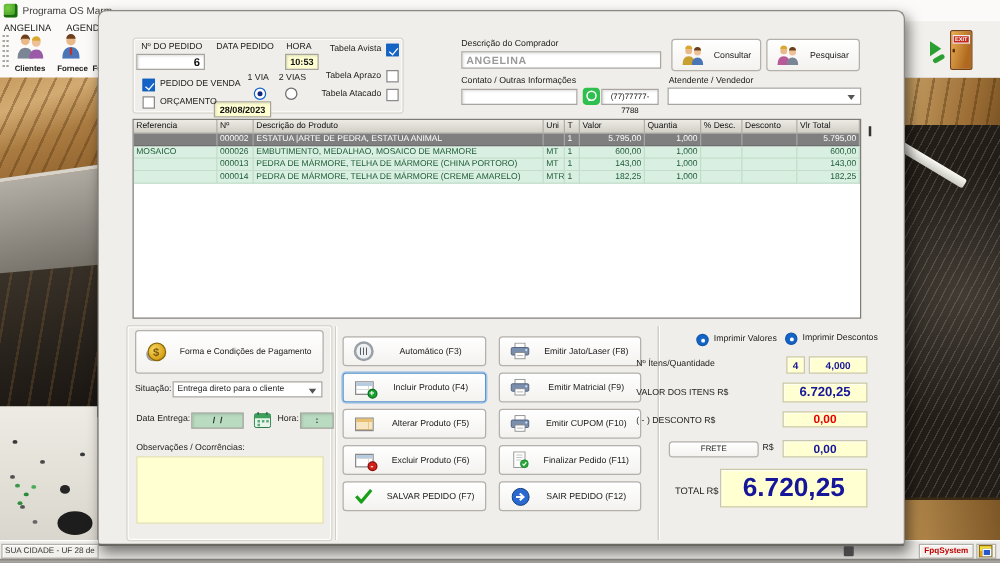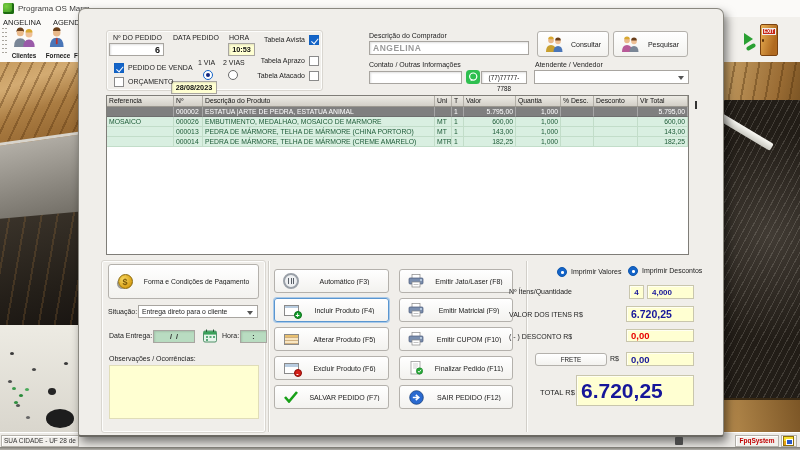--- a/index.html
+++ b/index.html
@@ -105,21 +105,21 @@
   .grow.sel{background:#7f7f7f;color:#fff}
   .grow.sel>div{border-right-color:#a6a6a6;border-bottom-color:#6e6e6e}
   .num{text-align:right}
   .w-ref{width:67px}.w-num{width:29px}.w-desc{width:232px}.w-uni{width:17px}.w-t{width:12px}
   .w-val{width:52px}.w-qtd{width:45px}.w-pd{width:33px}.w-dc{width:44px}.w-vt{width:50px}
   .cursor-dash{position:absolute;left:616px;top:92px;width:1.5px;height:8px;background:#333}
 
   
   .tlb{position:absolute;font-size:7px;color:#222;white-space:nowrap;text-align:left}
   .vbox{position:absolute;background:#ffffd2;border:1px solid #c9c6ad;box-shadow:inset 1px 1px 0 rgba(255,255,255,.7);
-    text-align:left;font-weight:bold;color:#16169a;padding:0 4px}
+    text-align:center;font-weight:bold;color:#16169a;padding:0 4px}
   .redtxt{color:#e80000 !important}
 
   
   .coin{width:15px;height:15px;border-radius:50%;position:relative;border:1px solid #8a6808;
     background:radial-gradient(circle at 35% 35%,#f8d860,#d8a018 70%,#a87808);box-shadow:-3px 2px 0 -2px #9a9a98}
   .coin::before{content:"$";position:absolute;inset:0;text-align:center;line-height:14px;font-size:9px;font-weight:bold;color:#7a5808}
   .barcode-ic{width:16px;height:16px;border-radius:50%;border:2px solid #9aa0a8;background:#eef0f2;position:relative}
   .barcode-ic::after{content:"";position:absolute;left:2.5px;top:3px;width:7px;height:6px;
     background:repeating-linear-gradient(90deg,#5a6068 0 1px,transparent 1px 2.5px)}
   .tbl-ic{width:15px;height:11px;background:#fff;border:1px solid #8a8a8a;position:relative}

